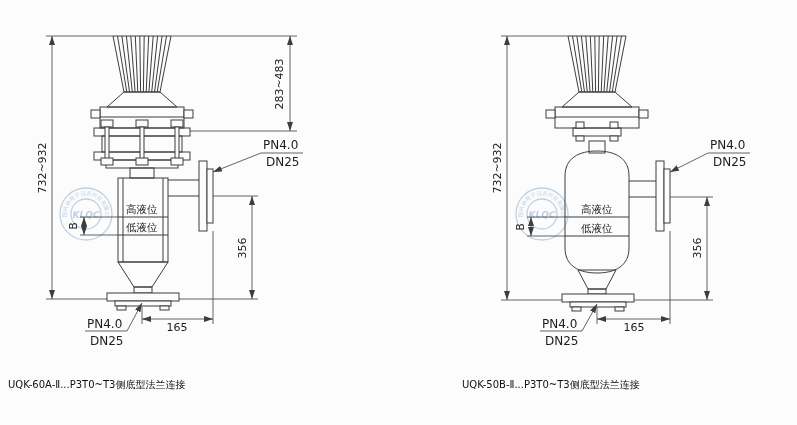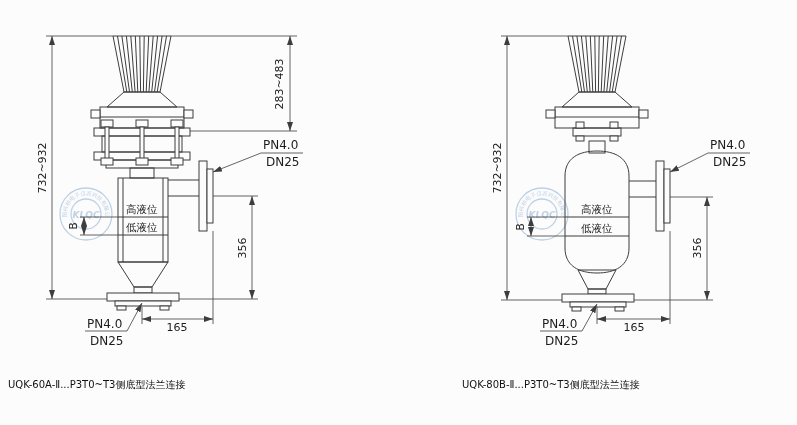--- a/index.html
+++ b/index.html
@@ -236,15 +236,15 @@
       <line class="d" x1="531" y1="217" x2="531" y2="236" marker-start="url(#arr)" marker-end="url(#arr)"></line>
       <text class="t10" x="524" y="227" text-anchor="middle" transform="rotate(-90 524 227)">B</text>
 
       <text class="t10" x="581" y="213">高液位</text>
       <text class="t10" x="581" y="232">低液位</text>
     </g>
   </g>
 </svg>
 
 <div class="caption" style="left:8px">UQK-60A-Ⅱ...P3T0~T3侧底型法兰连接</div>
-<div class="caption" style="left:462px">UQK-80B-Ⅱ...P3T0~T3侧底型法兰连接</div>
+<div class="caption" style="left:462px">UQK-50B-Ⅱ...P3T0~T3侧底型法兰连接</div>
 
 </div>
 
 </body></html>

